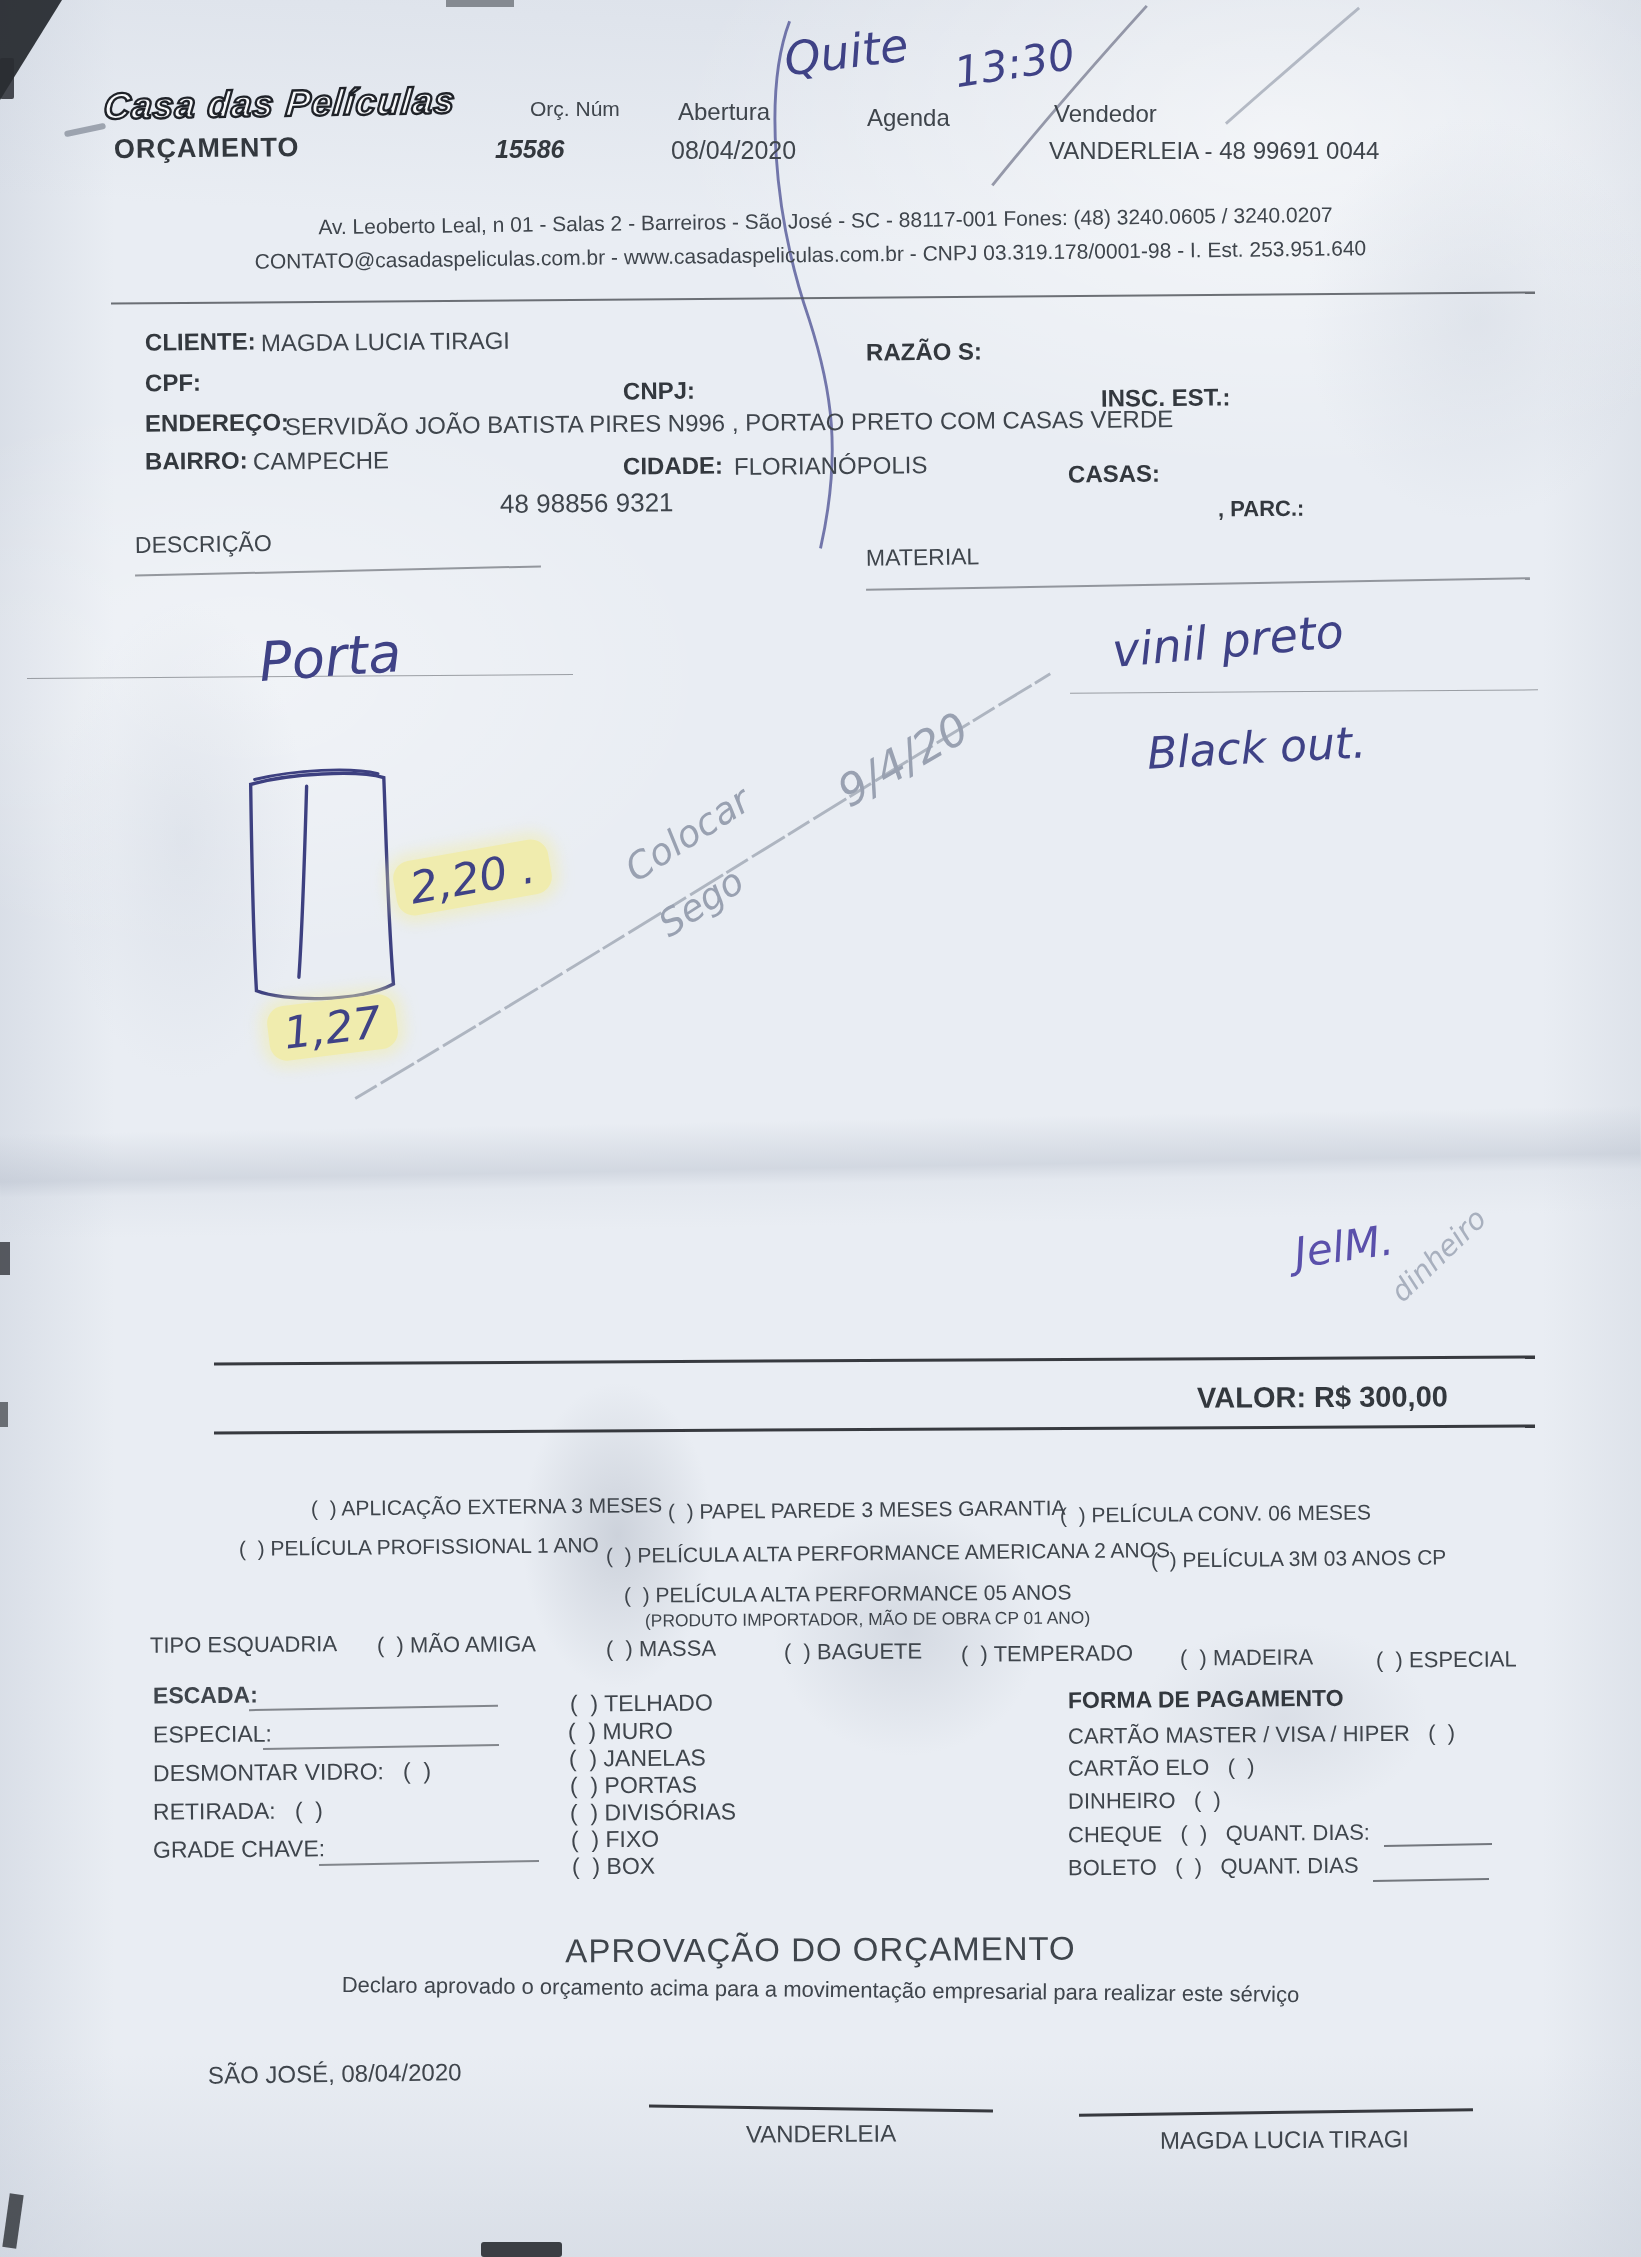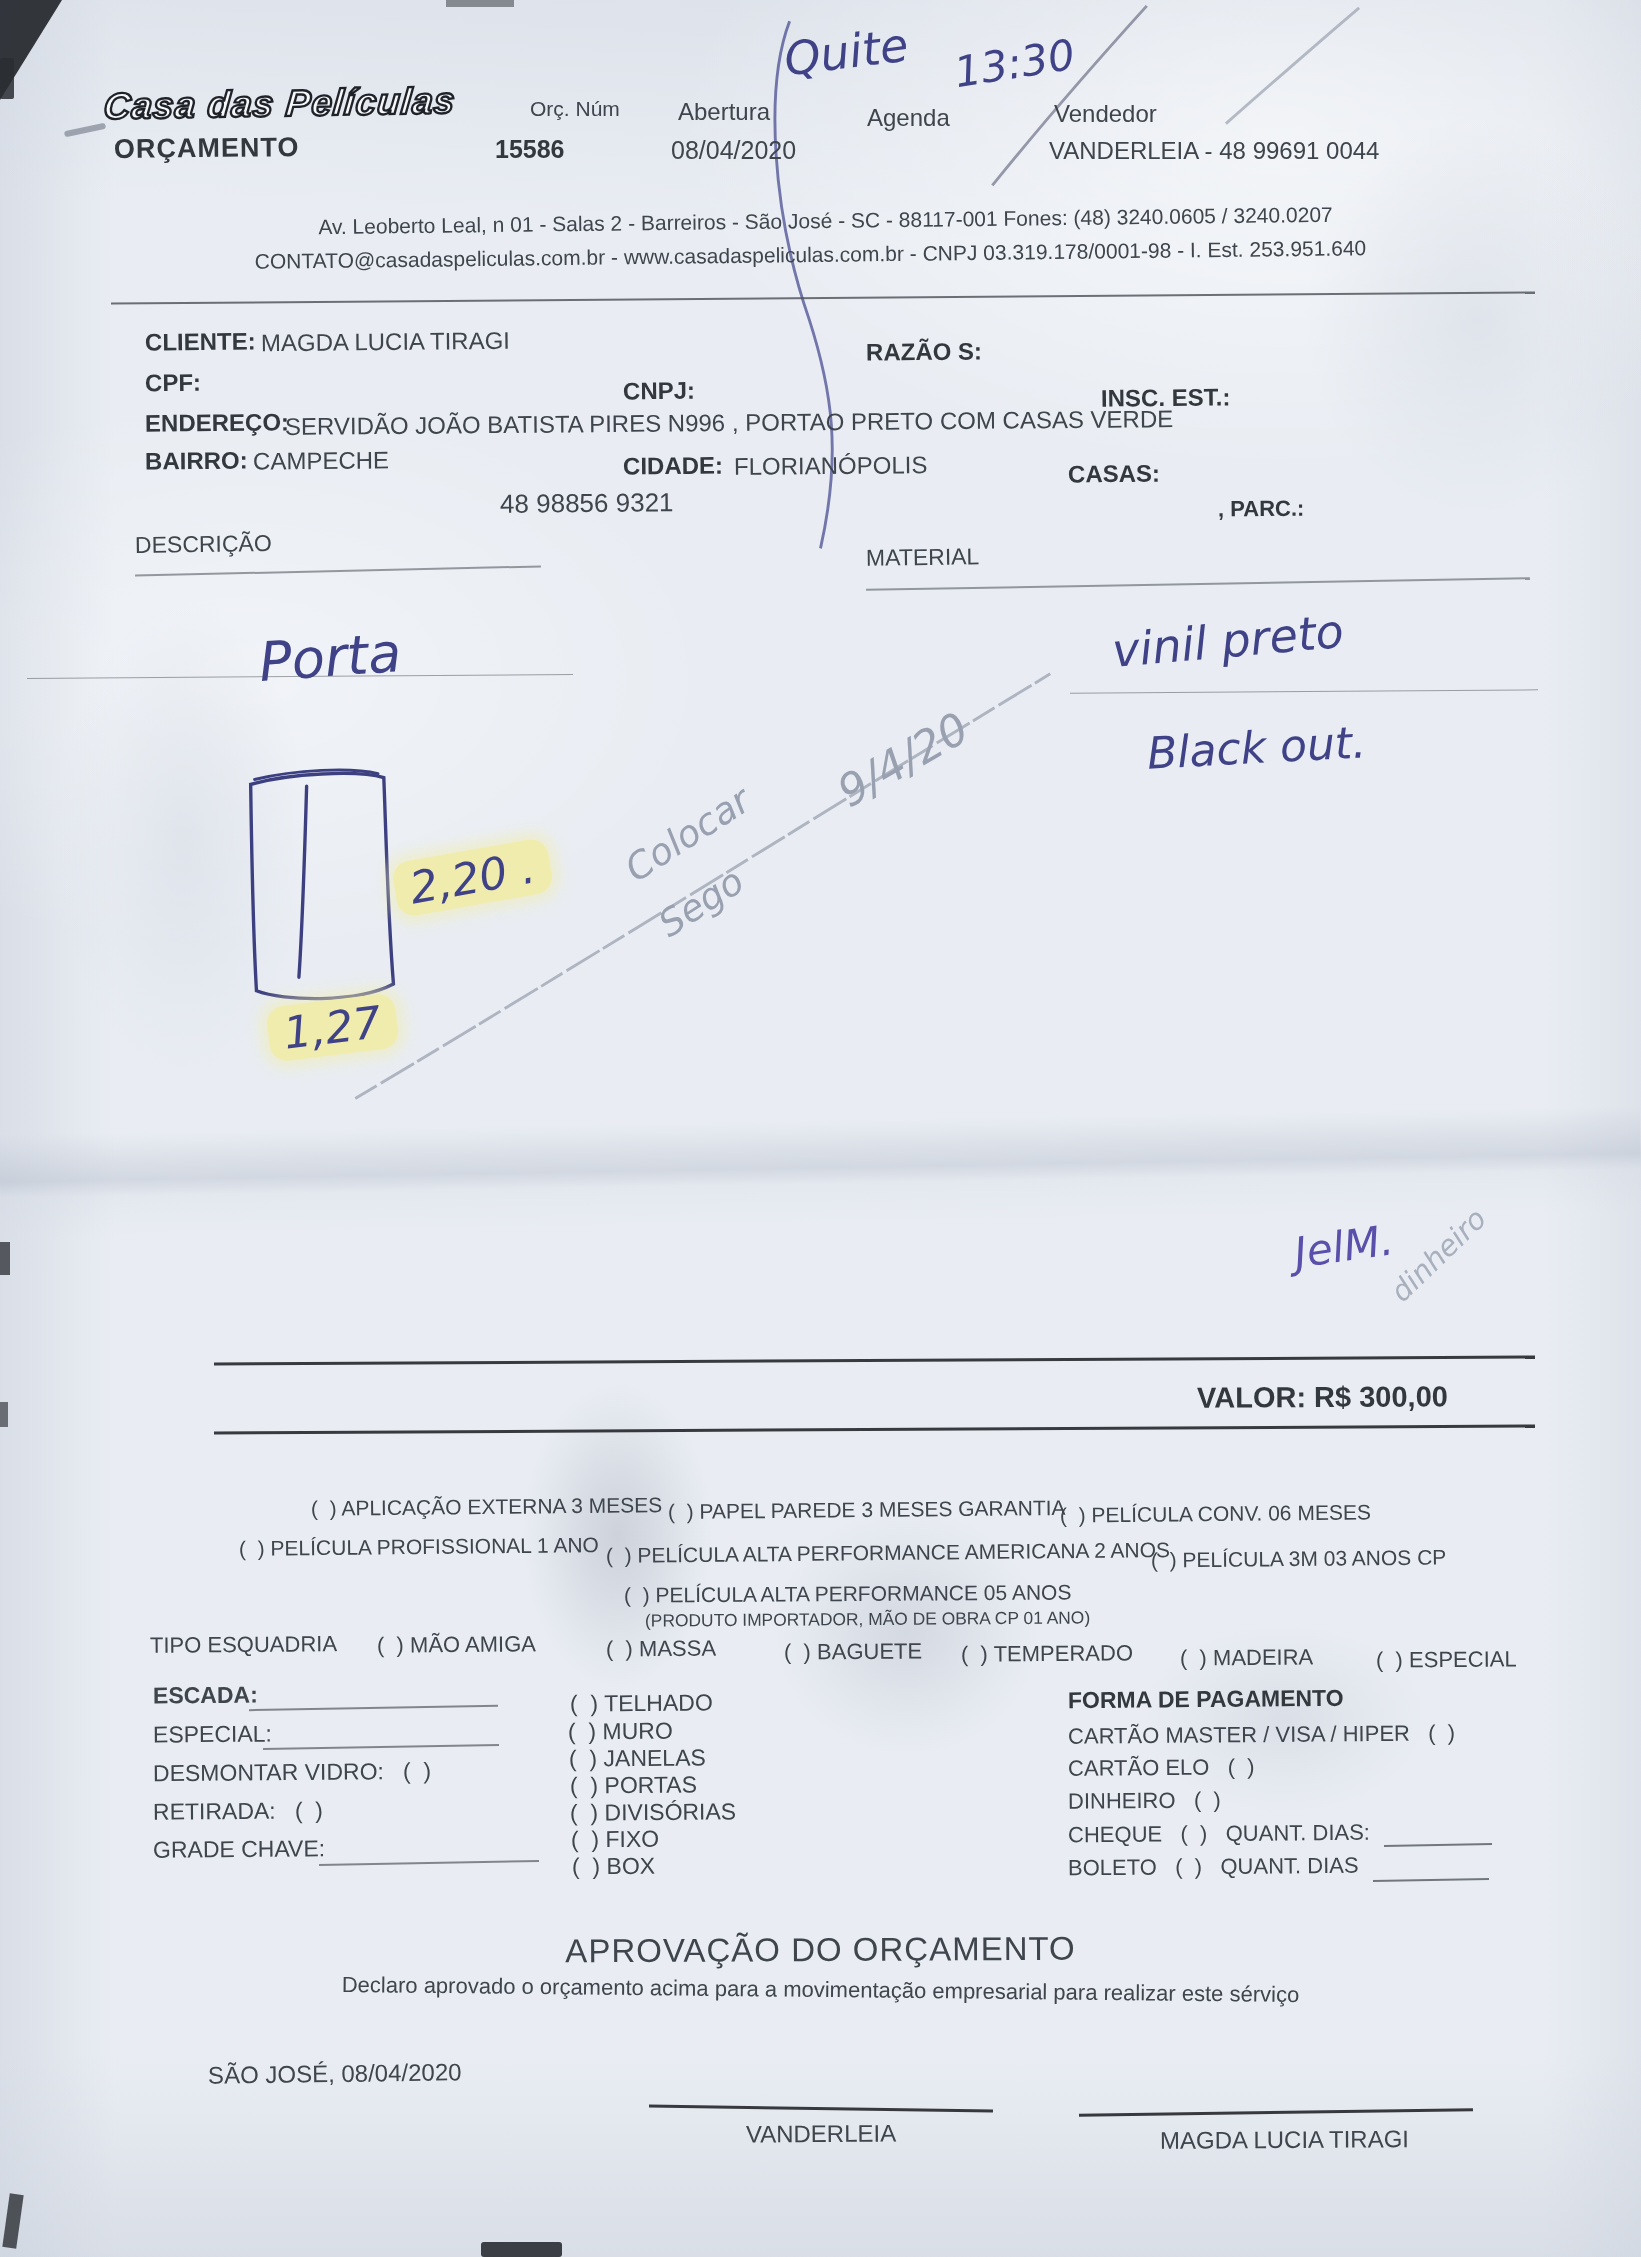--- a/index.html
+++ b/index.html
@@ -57,21 +57,21 @@
     <path d="M818,22 C792,90 800,220 838,330 C862,404 872,470 850,568" fill="none" stroke="#4a4e92" stroke-width="3" opacity=".75"></path>
     <path d="M1188,6 C1130,70 1070,140 1028,192" fill="none" stroke="#5a5e77" stroke-width="3" opacity=".6"></path>
     <path d="M1270,128 C1320,84 1368,42 1408,8" fill="none" stroke="#9aa1af" stroke-width="3" opacity=".7"></path>
     <path d="M368,1138 C600,1000 880,824 1088,698" fill="none" stroke="#9aa1af" stroke-width="3" opacity=".75" stroke-dasharray="26 5 40 4"></path>
   </svg>
 
   <div class="abs logo" style="left:104px;top:83px;font-size:37px;">Casa das Películas</div>
   <div class="abs bold" style="left:114px;top:133px;font-size:27px;letter-spacing:1px;transform:rotate(-.6deg);">ORÇAMENTO</div>
 
   <div class="abs print" style="left:490px;top:97px;font-size:21px;margin-left:40px;">Orç. Núm</div>
-  <div class="abs bold" style="left:495px;top:135px;font-size:25px;">15586</div>
+  <div class="abs bold" style="left:495px;top:135px;font-size:25px;font-style:italic;">15586</div>
 
   <div class="abs print" style="left:678px;top:98px;font-size:24px;">Abertura</div>
   <div class="abs print" style="left:671px;top:136px;font-size:25px;">08/04/2020</div>
 
   <div class="abs print" style="left:867px;top:104px;font-size:24px;">Agenda</div>
 
   <div class="abs print" style="left:1054px;top:100px;font-size:24px;">Vendedor</div>
   <div class="abs print" style="left:1049px;top:137px;font-size:24px;">VANDERLEIA - 48 99691 0044</div>
 
   <div class="abs hand" style="left:784px;top:25px;font-size:46px;transform:rotate(-7deg);">Quite</div>

